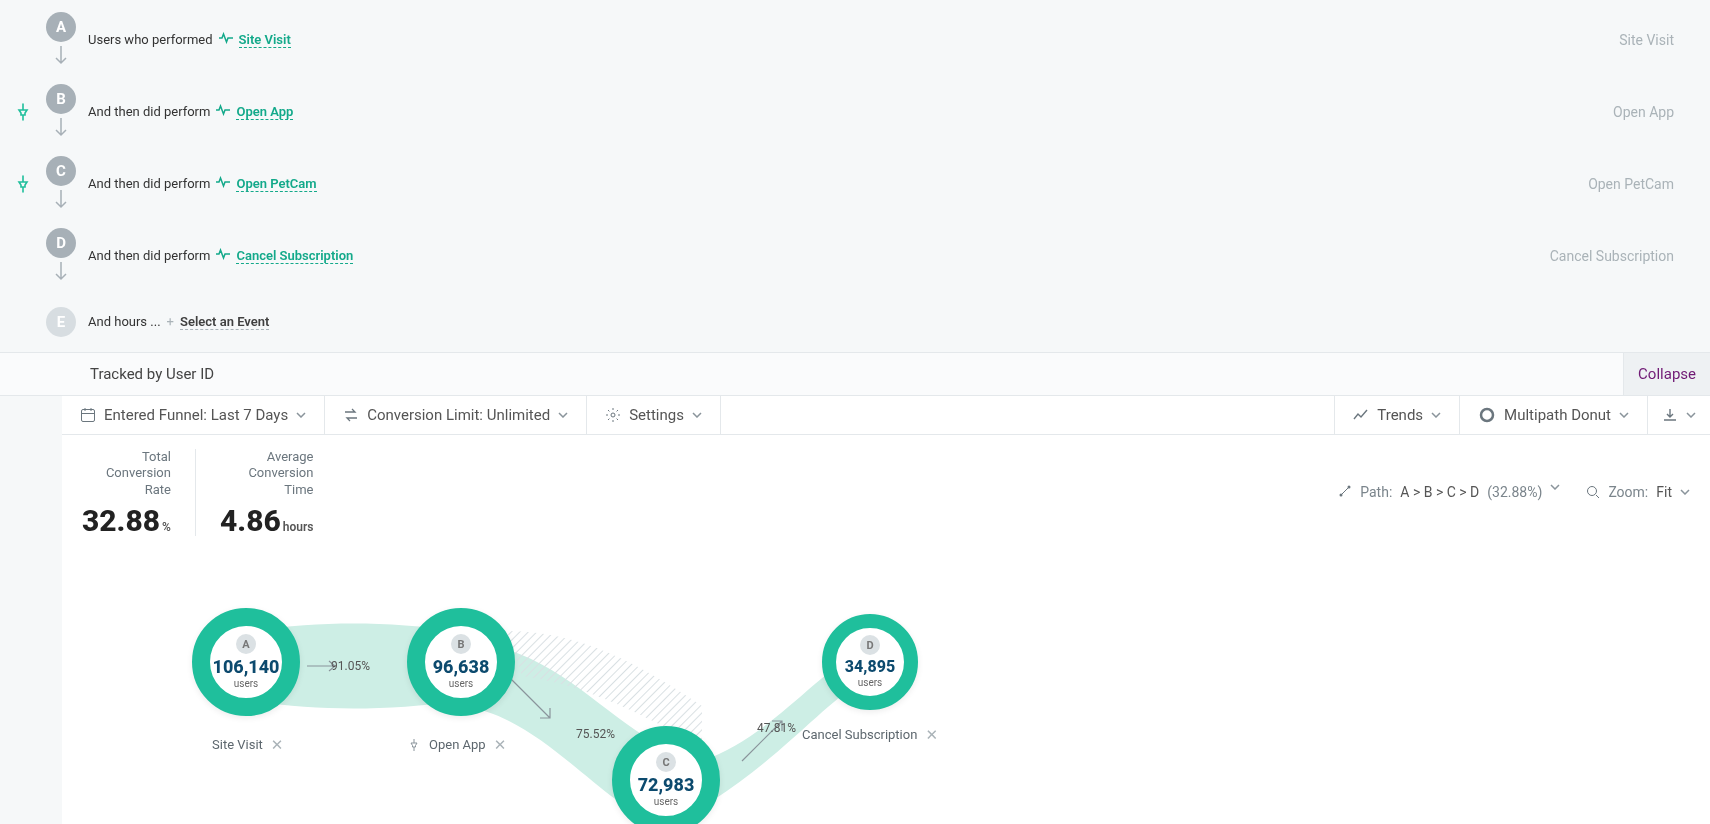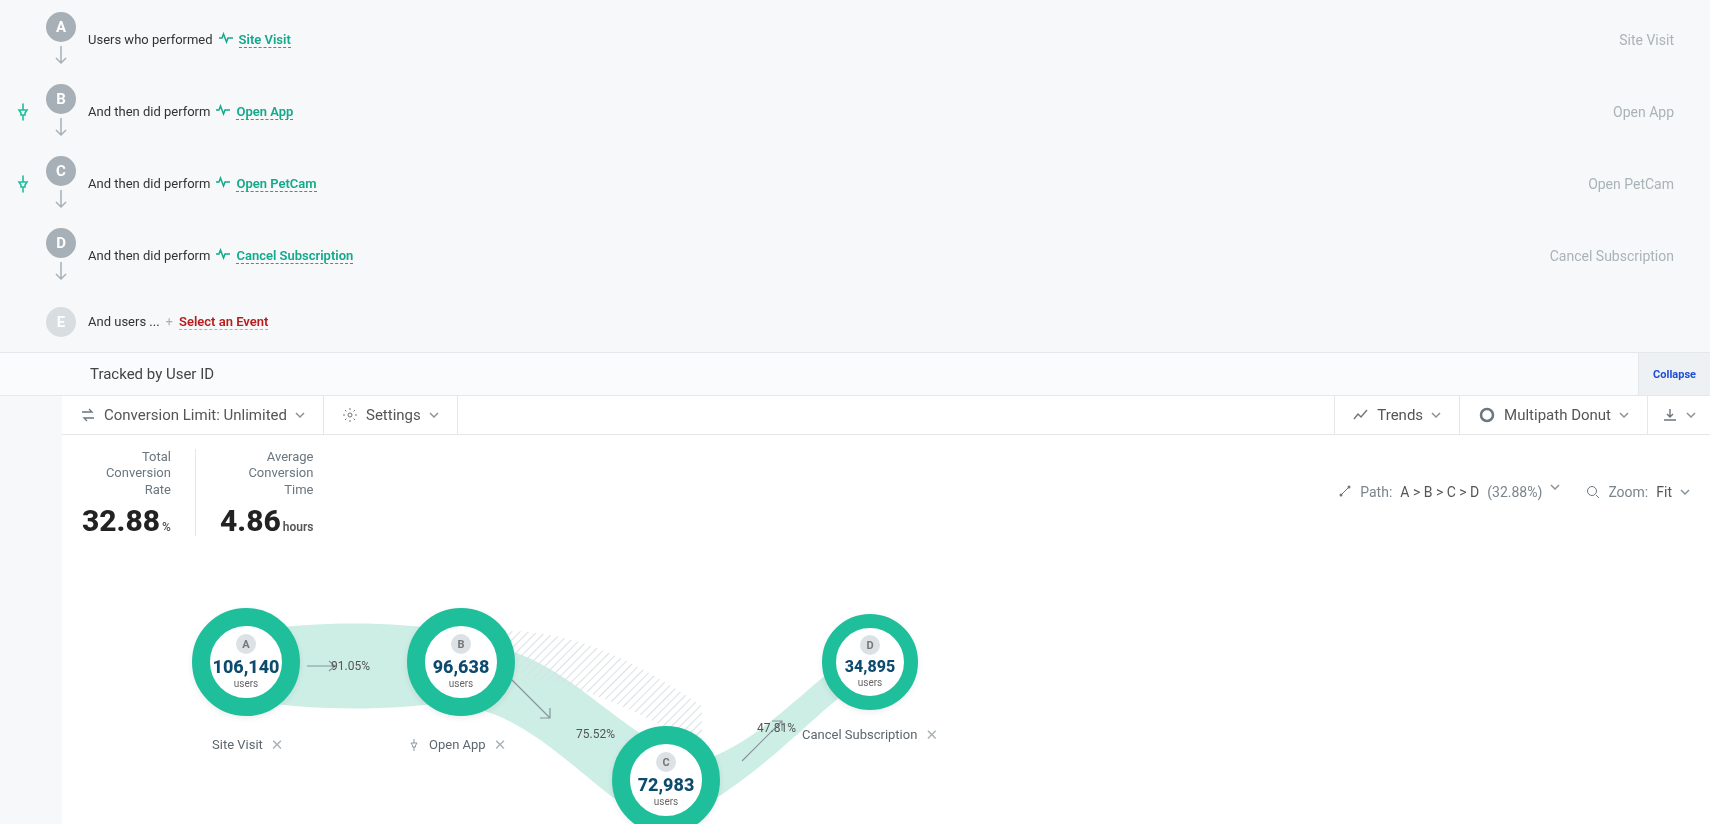--- a/index.html
+++ b/index.html
@@ -26,28 +26,28 @@
     width: 30px; height: 30px; border-radius: 50%;
     background: #a7b0b7; color: #fff; font-weight: 700;
     display: flex; align-items: center; justify-content: center;
     font-size: 15px; flex-shrink:0;
   }
   .badge.pending { background:#d7dde1; color:#fff;}
   .after-badge { display:flex; flex-direction:column; align-items:center; width:30px; flex-shrink:0;}
   .arrow-down { color:#a7b0b7; margin-top:4px;}
   .step-text { margin-left: 12px; font-size: 13px; color:#333; display:flex; gap:6px;}
   .event-link { color:#13a98a; font-weight:600; border-bottom:1px dashed #13a98a; cursor:pointer;}
-  .event-link.muted { color:#b91c1c; border-bottom:1px dashed #aab3b8;}
+  .event-link.muted { color:#404040; border-bottom:1px dashed #aab3b8;}
   .pulse-icon { color:#13a98a; }
   .step-right { margin-left:auto; padding-right:24px; color:#aab3b8; font-size:14px;}
   .tracked-row { padding:12px 12px 12px 90px; font-size:15px; color:#444; border-bottom:1px solid #e4e8eb; position:relative; background:#fafbfc;}
   .collapse-tab {
     position:absolute; right:0; top:0; height:100%; padding:0 14px;
-    background:#eef1f3; color:#1d4ed8; display:flex; align-items:center; font-size:11px;
-    border-left:1px solid #e4e8eb; cursor:pointer;font-weight:bold;
+    background:#eef1f3; color:#701a75; display:flex; align-items:center; font-size:15px;
+    border-left:1px solid #e4e8eb; cursor:pointer;
   }
   .toolbar {
     display:flex; align-items:stretch; border-bottom:1px solid #e4e8eb;
     background:#fff;
     margin-left:62px;
   }
   .tb-item {
     display:flex; align-items:center; gap:8px; padding:10px 18px;
     border-right:1px solid #e4e8eb; color:#555; cursor:pointer; font-size:15px;
   }
@@ -177,33 +177,43 @@
       </div>
       <div class="step-right">Cancel Subscription</div>
     </div>
 
     <div class="step">
       <div class="pin-col"></div>
       <div class="after-badge">
         <div class="badge pending">E</div>
       </div>
       <div class="step-text">
-        <span>And users ...</span>
+        <span>And hours ...</span>
         <span class="plus-icon">+</span>
         <span class="event-link muted">Select an Event</span>
       </div>
     </div>
   </div>
 
   <div class="tracked-row">
     <span>Tracked by User ID</span>
     <div class="collapse-tab">Collapse</div>
   </div>
 
   <div class="toolbar">
+    <div class="tb-item">
+      <svg width="16" height="16" viewBox="0 0 16 16">
+          <rect x="1.5" y="2.5" width="13" height="12" rx="1.5" stroke="#6b767e" fill="none"></rect>
+          <path d="M1.5 6.5h13M5 1v3M11 1v3" stroke="#6b767e" fill="none"></path>
+        </svg>
+      <span>Entered Funnel: Last 7 Days</span>
+      <svg class="chev" width="10" height="6" viewBox="0 0 10 6">
+          <path d="M1 1l4 4 4-4" stroke="#8a949b" fill="none" stroke-width="1.5"></path>
+        </svg>
+    </div>
     <div class="tb-item">
       <svg width="16" height="16" viewBox="0 0 16 16">
           <path d="M2 5h10l-3-3M14 11H4l3 3" stroke="#6b767e" fill="none" stroke-width="1.3"></path>
         </svg>
       <span>Conversion Limit: Unlimited</span>
       <svg class="chev" width="10" height="6" viewBox="0 0 10 6">
           <path d="M1 1l4 4 4-4" stroke="#8a949b" fill="none" stroke-width="1.5"></path>
         </svg>
     </div>
     <div class="tb-item">

